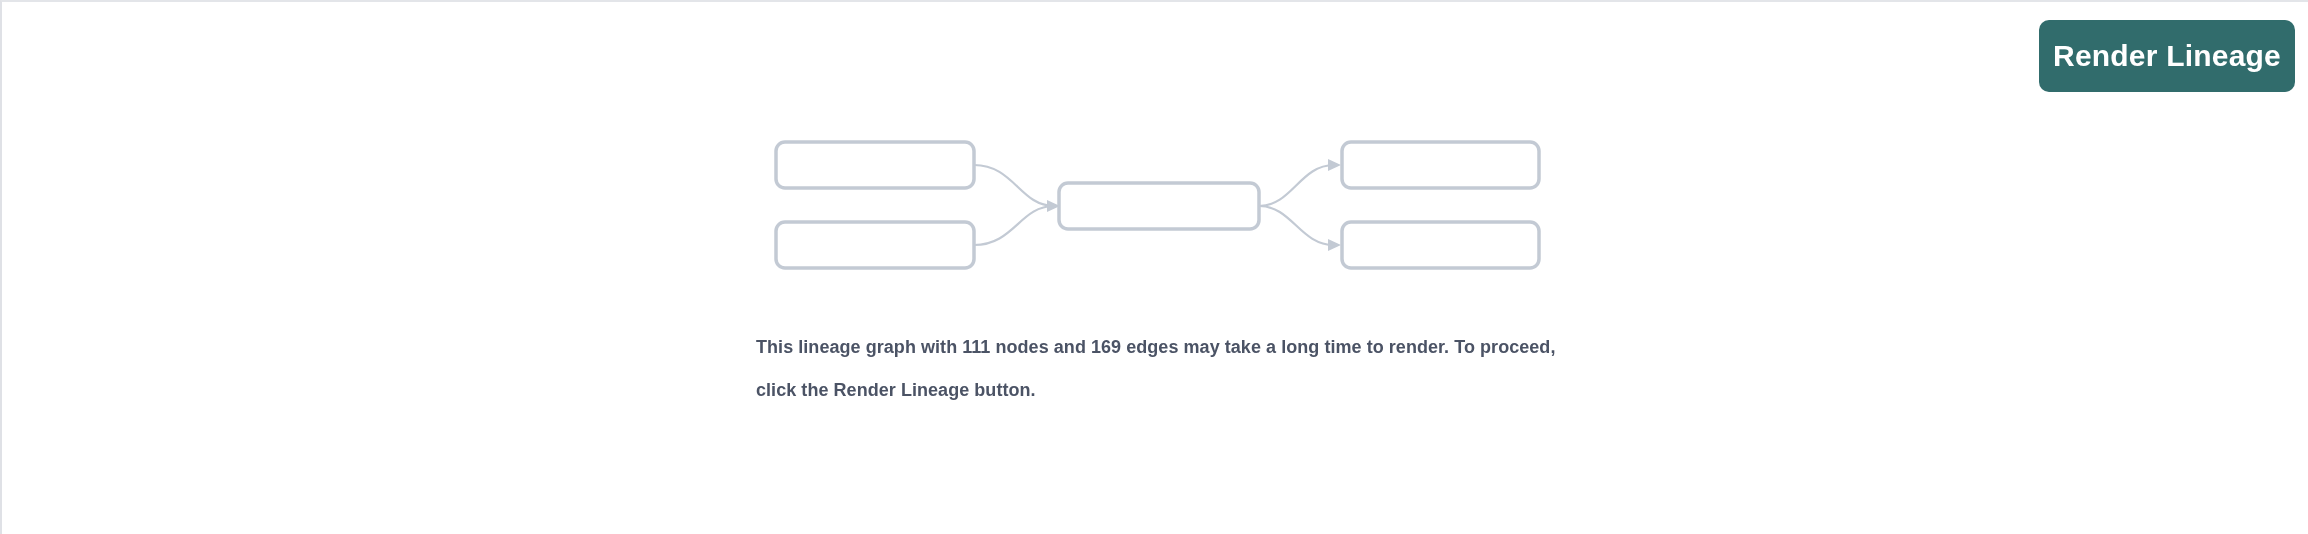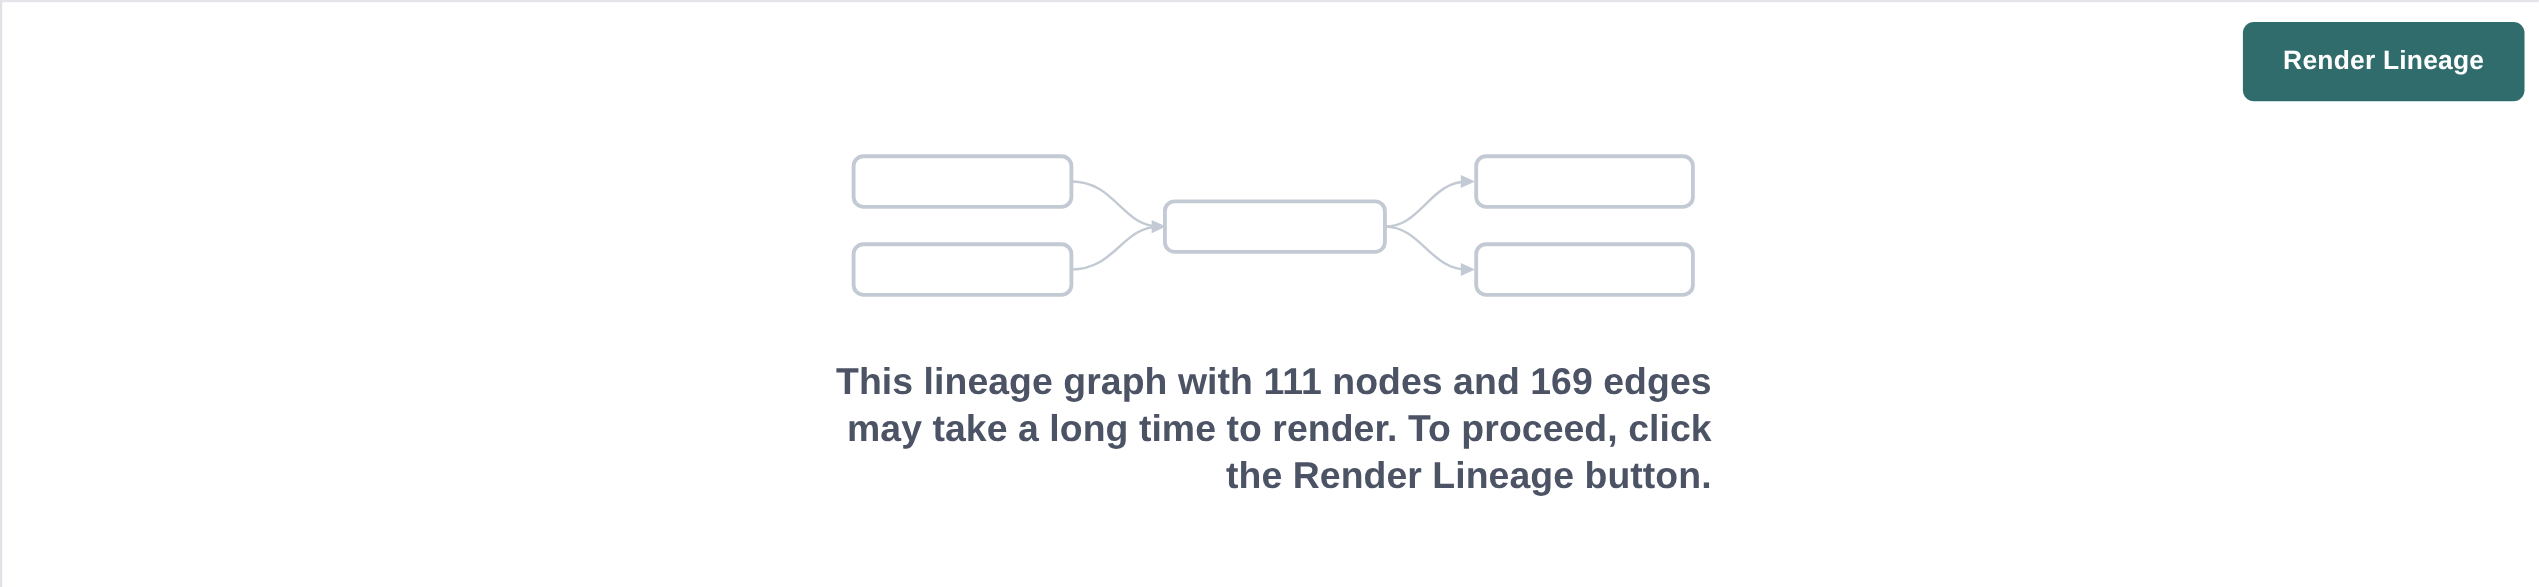--- a/index.html
+++ b/index.html
@@ -28,21 +28,21 @@
     position: absolute;
     left: 2037px;
     top: 18px;
     width: 256px;
     height: 72px;
     background: #316c6c;
     color: #ffffff;
     border: none;
     border-radius: 10px;
     font-family: "Liberation Sans", sans-serif;
-    font-size: 24px;
+    font-size: 30px;
     font-weight: bold;
     letter-spacing: 0.2px;
     cursor: pointer;
     display: flex;
     align-items: center;
     justify-content: center;
     padding: 0;
   }
 
   
@@ -75,24 +75,24 @@
   .edge-head {
     fill: #c3cad4;
   }
 
   
   .message {
     position: absolute;
     left: 754px;
     top: 324px;
     width: 800px;
-    text-align: right;
+    text-align: left;
     color: #4b5365;
     font-family: "Liberation Sans", sans-serif;
-    font-size: 34px;
+    font-size: 18px;
     font-weight: bold;
     line-height: 43px;
     letter-spacing: 0.05px;
   }
 </style>
 </head>
 <body>
 
 <div class="page">
 

